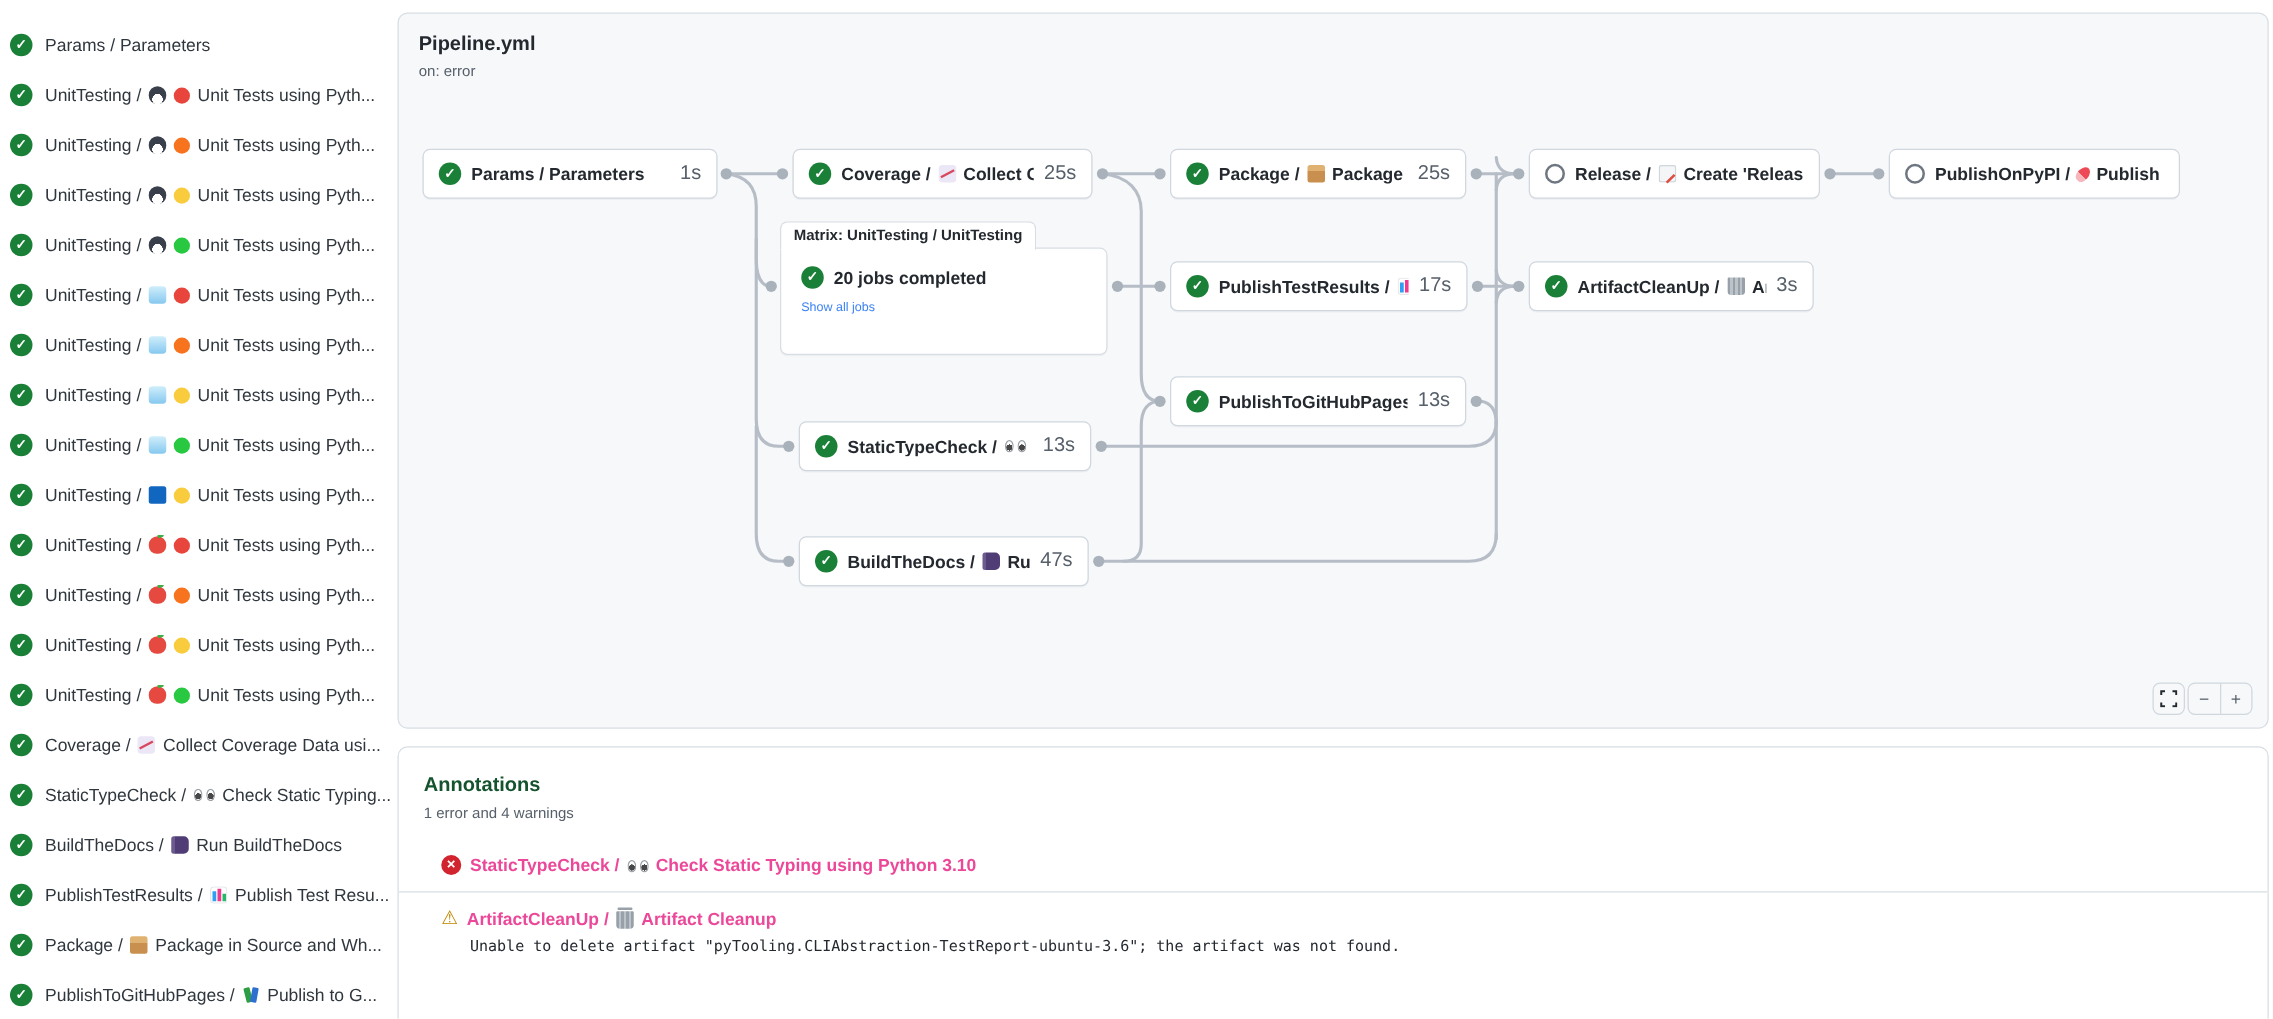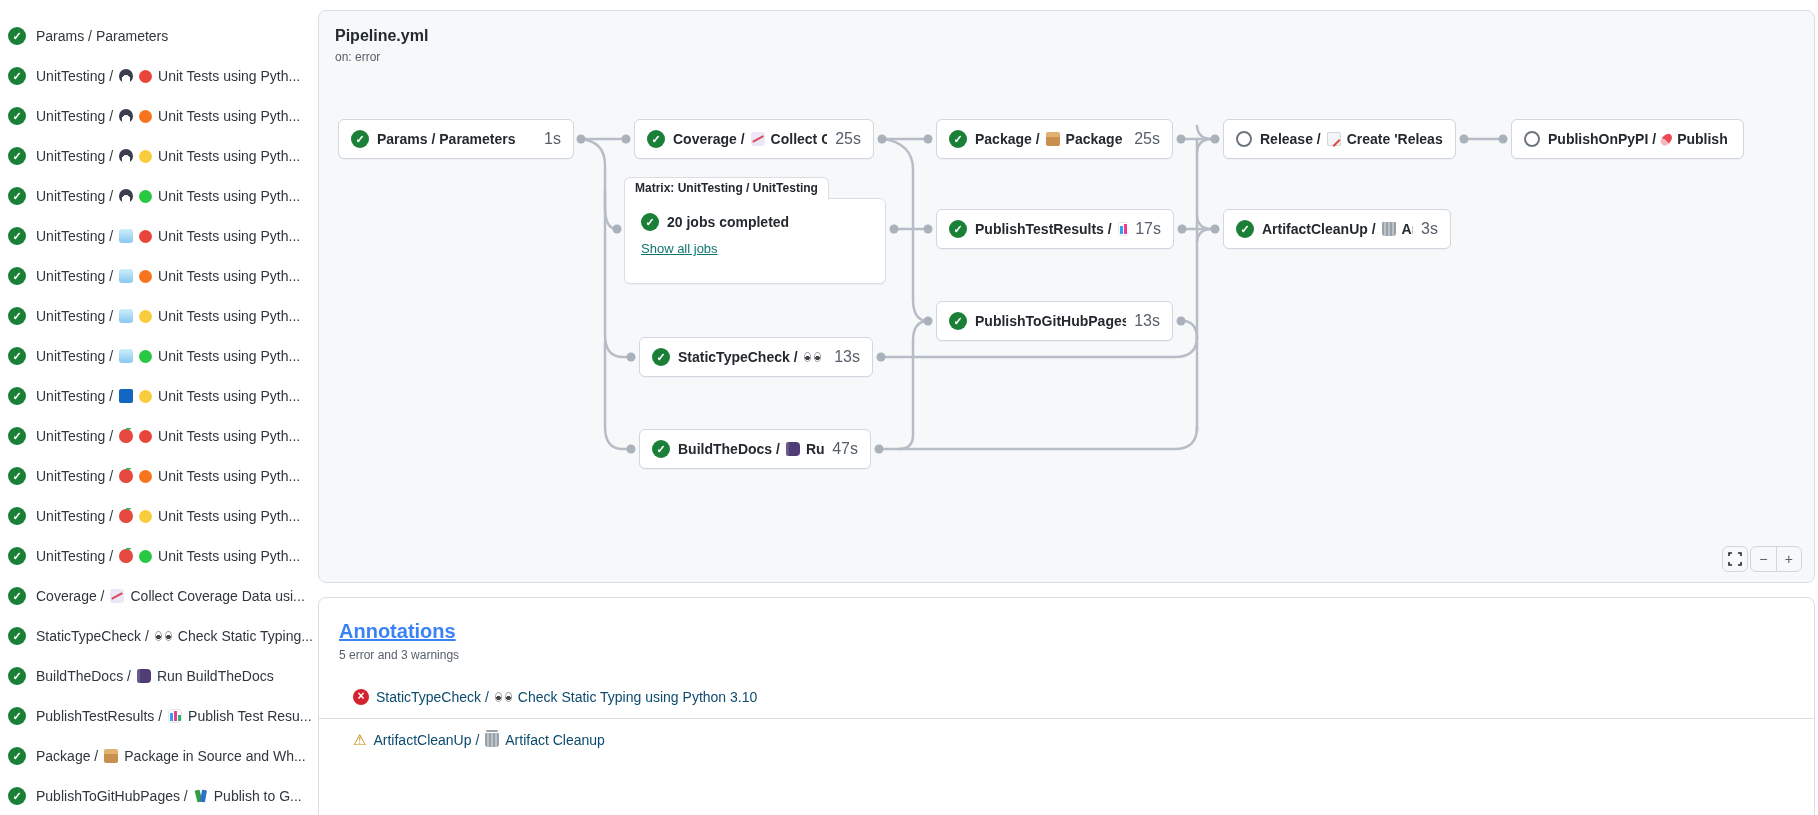--- a/index.html
+++ b/index.html
@@ -68,41 +68,41 @@
              white-space:nowrap;overflow:hidden;flex:1;}
   .node .dur{margin-left:auto;font-size:16px;color:#57606a;font-weight:400;flex:none;}
 
   #matrix-tab{position:absolute;left:305px;top:166px;z-index:2;background:#fff;border:1px solid #d8dee4;
               border-bottom:1px solid #fff;border-radius:6px 6px 0 0;padding:3px 10px 2px;height:16px;
               font-size:12px;font-weight:700;color:#24292f;white-space:nowrap;}
   #matrix-box{position:absolute;left:305px;top:187px;width:262px;height:86px;background:#fff;
               border:1px solid #d8dee4;border-radius:0 6px 6px 6px;box-sizing:border-box;
               padding:14px 16px;cursor:pointer;box-shadow:0 1px 0 rgba(31,35,40,.04);}
   #matrix-summary{display:flex;align-items:center;gap:8px;font-size:14px;font-weight:600;color:#24292f;}
-  #matrix-link{margin-top:10px;font-size:13px;color:#0f766e;cursor:pointer;text-decoration:underline;}
+  #matrix-link{margin-top:10px;font-size:10px;color:#3b82f6;cursor:pointer;}
 
   
   .ctl{position:absolute;top:535px;height:26px;background:#f6f8fa;border:1px solid #d0d7de;border-radius:6px;
        box-sizing:border-box;display:flex;align-items:center;justify-content:center;cursor:pointer;color:#24292f;}
   #fullscreen-btn{right:66px;width:26px;}
   #zoom-group{right:12px;width:52px;padding:0;}
   #zoom-group .half{width:26px;height:100%;display:flex;align-items:center;justify-content:center;
                     font-size:14px;color:#57606a;cursor:pointer;}
   #zoom-group .half:first-child{border-right:1px solid #d0d7de;}
 
   
   #ann-card{position:absolute;left:318px;top:597px;width:1497px;height:260px;background:#fff;
             border:1px solid #d8dee4;border-radius:8px;box-sizing:border-box;overflow:hidden;}
   #ann-head{padding:22px 20px 14px;}
-  #ann-title{font-size:20px;font-weight:700;color:#3b82f6;text-decoration:underline;}
+  #ann-title{font-size:16px;font-weight:700;color:#14532d;}
   #ann-sub{font-size:12px;color:#57606a;margin-top:5px;}
   .ann-row{padding:13px 20px 13px 34px;border-top:1px solid #d8dee4;}
   .ann-row:first-of-type{border-top:none;}
   .ann-line{display:flex;align-items:center;gap:7px;}
-  .ann-t{display:flex;align-items:center;gap:6px;font-size:14px;font-weight:400;color:#0c4a6e;white-space:nowrap;}
+  .ann-t{display:flex;align-items:flex-end;gap:6px;font-size:14px;font-weight:700;color:#ec4899;white-space:nowrap;}
   .ann-msg{margin:7px 0 0 23px;font-family:"DejaVu Sans Mono",monospace;font-size:12px;color:#24292f;white-space:nowrap;}
 </style>
 </head>
 <body>
 
 <div id="screen">
 
   <div id="sidebar">
       <div class="side-item">
         <span class="check">✓</span>
@@ -309,31 +309,32 @@
     </div>
     <div class="ctl" id="zoom-group">
       <div class="half">−</div>
       <div class="half">+</div>
     </div>
   </div>
 
   <div id="ann-card">
     <div id="ann-head">
       <div id="ann-title">Annotations</div>
-      <div id="ann-sub">5 error and 3 warnings</div>
+      <div id="ann-sub">1 error and 4 warnings</div>
     </div>
     <div id="ann-rows">
         <div class="ann-row">
           <div class="ann-line">
             <span class="ann-err">×</span>
             <span class="ann-t">StaticTypeCheck / <span class="emj eyes"></span> Check Static Typing using Python 3.10</span>
           </div>
         </div>
         <div class="ann-row">
           <div class="ann-line">
             <span class="ann-warn">⚠</span>
             <span class="ann-t">ArtifactCleanUp / <span class="emj trash"></span> Artifact Cleanup</span>
           </div>
+          <div class="ann-msg">Unable to delete artifact "pyTooling.CLIAbstraction-TestReport-ubuntu-3.6"; the artifact was not found.</div>
         </div>
       </div>
   </div>
 
 </div>
 
 </body></html>

